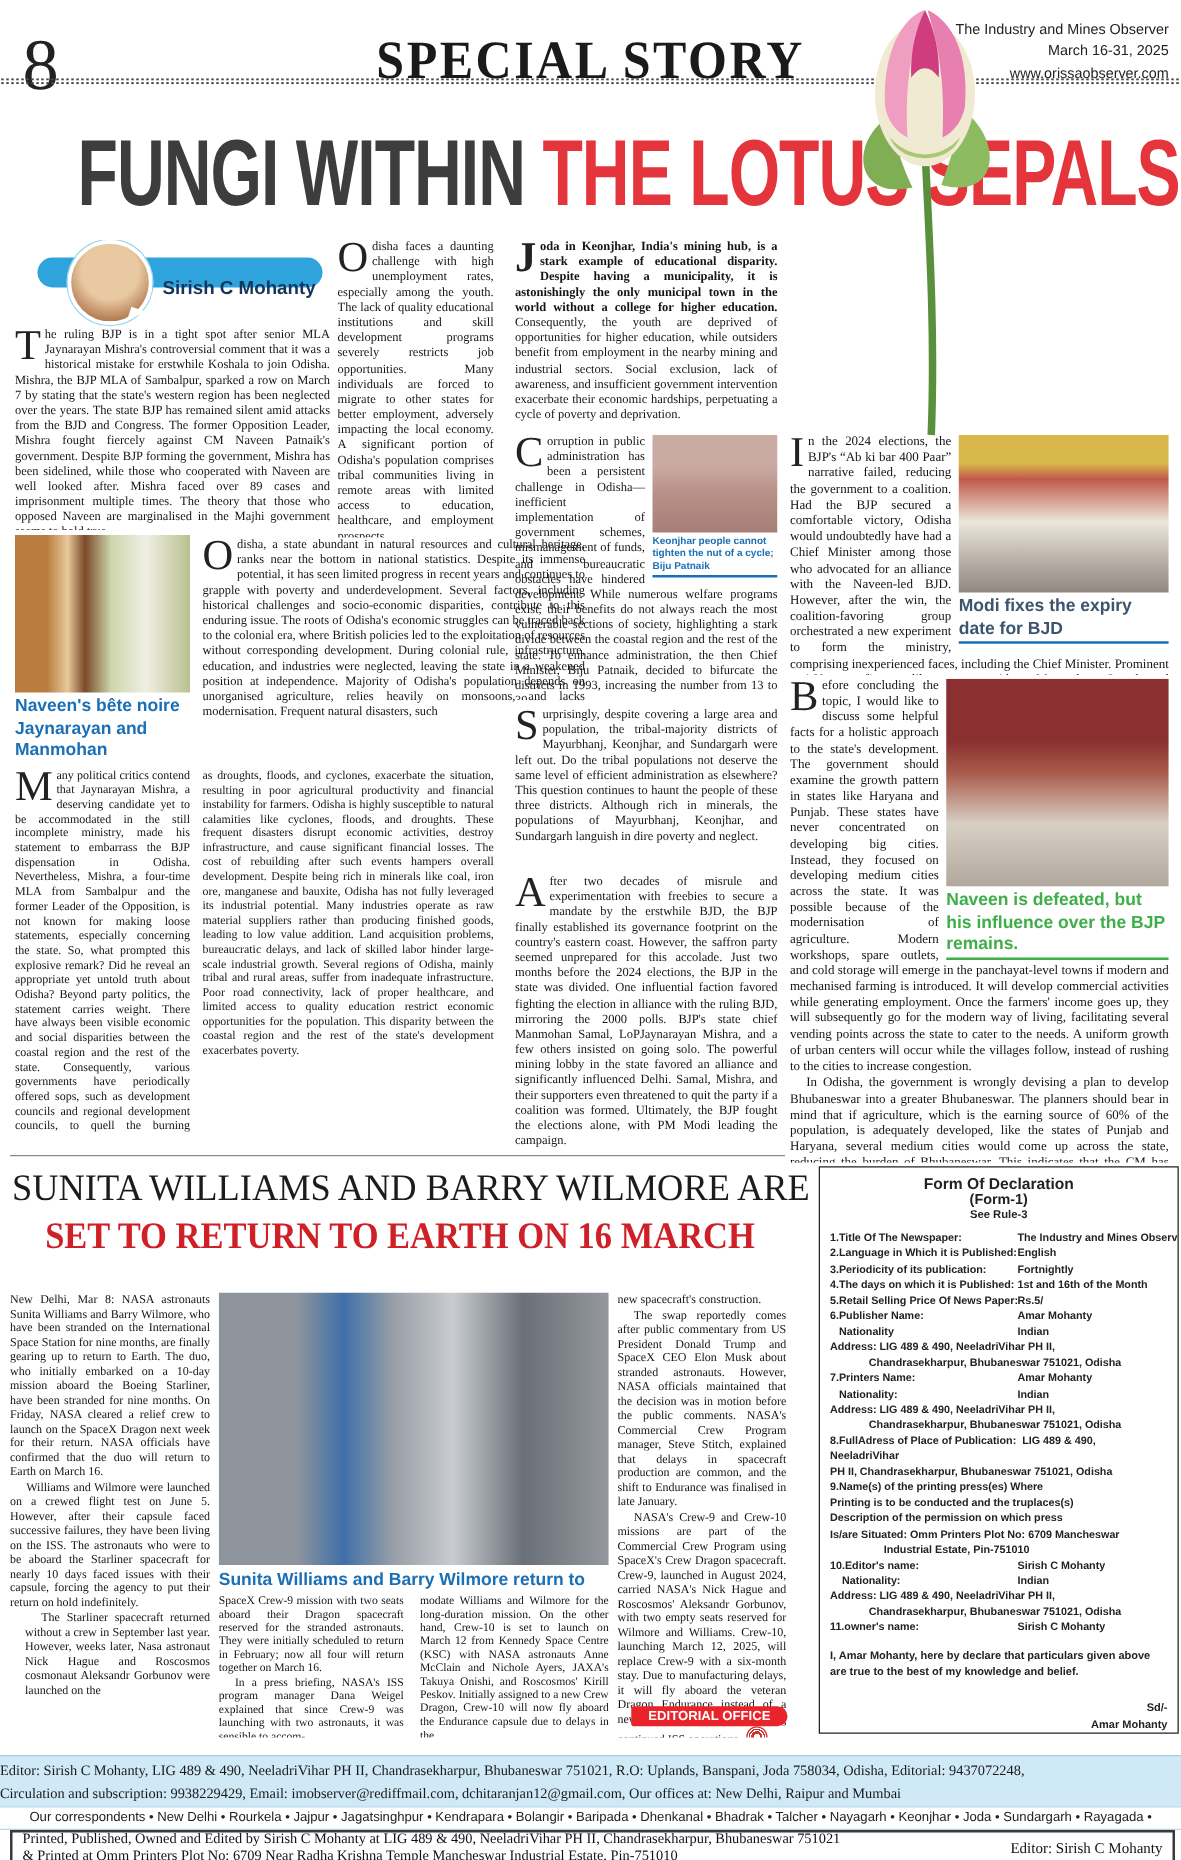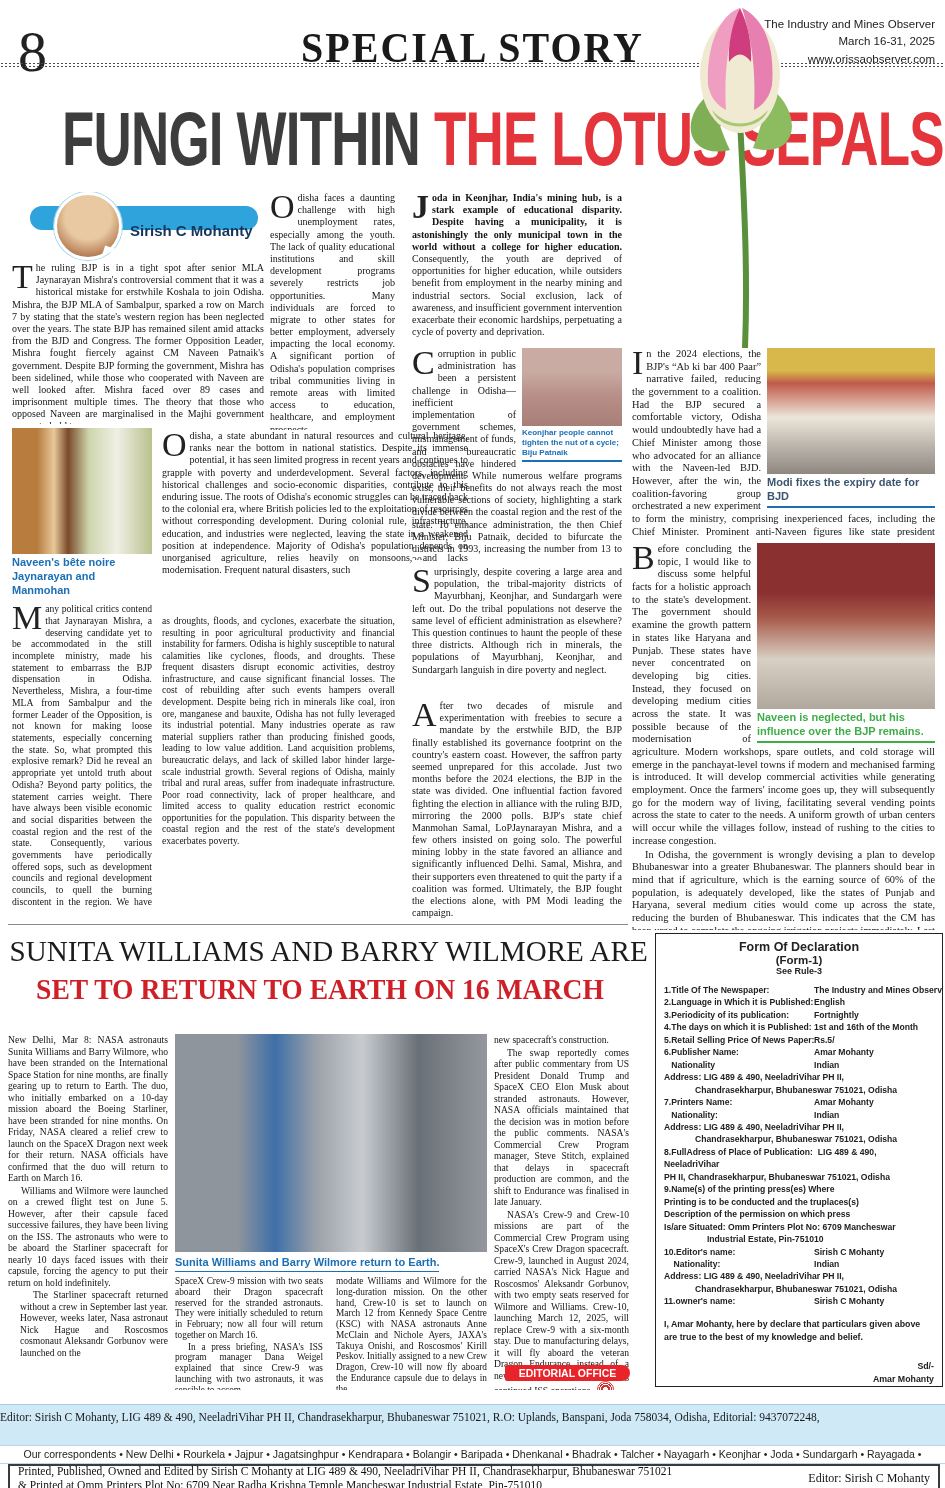--- a/index.html
+++ b/index.html
@@ -28,21 +28,21 @@
                font-weight:700;font-size:15px;color:#14365c;}
   
   .bp{font-family:"Liberation Serif",serif;font-size:10px;line-height:1.22;text-align:justify;color:#151515;}
   .ind{text-indent:13px;}
   .dc{float:left;font-family:"Liberation Serif",serif;font-size:34px;line-height:27px;padding:1px 3px 0 0;color:#222;}
   .boldlead{font-weight:700;}
   .blk{position:absolute;overflow:hidden;}
   
   .ph{width:100%;}
   .figR{float:right;margin:0 0 3px 6px;}
-  .cap{font-family:"Liberation Sans",sans-serif;font-weight:700;font-size:11px;line-height:1.25;margin-top:2px;}
+  .cap{font-family:"Liberation Sans",sans-serif;font-weight:700;font-size:14px;line-height:1.25;margin-top:2px;}
   .cap-blue{color:#1b6fb5;} .cap-red{color:#a5352a;} .cap-green{color:#3fae49;} .cap-slate{color:#3b556e;}
   .rule-blue{border-bottom:2px solid #1b6fb5;margin-top:2px;}
   .rule-red{border-bottom:2px solid #a5352a;margin-top:2px;}
   .rule-green{border-bottom:2px solid #3fae49;margin-top:2px;}
   .stamp{display:inline-block;width:15px;height:15px;border-radius:50%;vertical-align:-4px;margin-left:4px;
          background:radial-gradient(circle,#fff 0 2.5px,#cc3333 2.5px 4.5px,#fff 4.5px 5.5px,#cc3333 5.5px 6.5px,#fff 6.5px);
          border:1px solid #cc3333;}
   .hr1{border-top:1px solid #8a8a8a;}
   
   .sp-h1{width:640px;text-align:center;font-family:"Liberation Serif",serif;font-weight:400;font-size:30px;
@@ -181,21 +181,21 @@
       <div class="rule-blue"></div>
     </figure>
     <div class="bp" style="font-size:10.4px;">
       <span class="dc">I</span><span>n the 2024 elections, the BJP's “Ab ki bar 400 Paar” narrative failed, reducing the government to a coalition. Had the BJP secured a comfortable victory, Odisha would undoubtedly have had a Chief Minister among those who advocated for an alliance with the Naveen-led BJD. However, after the win, the coalition-favoring group orchestrated a new experiment to form the ministry, comprising inexperienced faces, including the Chief Minister. Prominent anti-Naveen figures like state president Manmohan Samal and Jaynarayan Mishra were relegated to the backbench.</span>
     </div>
   </div>
 
   <div class="blk" style="left:632px;top:543px;width:303px;height:387px;">
     <figure class="figR" style="width:178px;">
       <div class="ph photo-naveen"></div>
-      <figcaption class="cap cap-green">Naveen is neglected, but his influence over the BJP remains.</figcaption>
+      <figcaption class="cap cap-green">Naveen is defeated, but his influence over the BJP remains.</figcaption>
       <div class="rule-green"></div>
     </figure>
     <div class="bp" style="font-size:10.4px;">
       <span class="dc">B</span><span>efore concluding the topic, I would like to discuss some helpful facts for a holistic approach to the state's development. The government should examine the growth pattern in states like Haryana and Punjab. These states have never concentrated on developing big cities. Instead, they focused on developing medium cities across the state. It was possible because of the modernisation of agriculture. Modern workshops, spare outlets, and cold storage will emerge in the panchayat-level towns if modern and mechanised farming is introduced. It will develop commercial activities while generating employment. Once the farmers' income goes up, they will subsequently go for the modern way of living, facilitating several vending points across the state to cater to the needs. A uniform growth of urban centers will occur while the villages follow, instead of rushing to the cities to increase congestion.</span>
     </div>
     <div class="bp ind" style="font-size:10.4px;margin-top:1px;">
       <span>In Odisha, the government is wrongly devising a plan to develop Bhubaneswar into a greater Bhubaneswar. The planners should bear in mind that if agriculture, which is the earning source of 60% of the population, is adequately developed, like the states of Punjab and Haryana, several medium cities would come up across the state, reducing the burden of Bhubaneswar. This indicates that the CM has been urged to complete the ongoing irrigation projects immediately. Last but not least, a unified effort is mandatory for the party to achieve the objective of holistic development of the state.</span>
     </div>
   </div>
 
@@ -367,20 +367,21 @@
     <div class="f-sig">
       <div>Sd/-</div>
       <div>Amar Mohanty</div>
       <div>Signature of Publisher</div>
     </div>
   </div>
 
   <div class="abs ed-tab" style="left:505px;top:1365px;width:125px;height:16px;z-index:2;">EDITORIAL OFFICE</div>
   <div class="abs bluebar" style="left:0;top:1404px;width:945px;height:40px;padding-top:3px;">
     <div>Editor: Sirish C Mohanty, LIG 489 &amp; 490, NeeladriVihar PH II, Chandrasekharpur, Bhubaneswar 751021, R.O: Uplands, Banspani, Joda 758034, Odisha, Editorial: 9437072248,</div>
+    <div>Circulation and subscription: 9938229429, Email: imobserver@rediffmail.com, dchitaranjan12@gmail.com, Our offices at: New Delhi, Raipur and Mumbai</div>
   </div>
   <div class="abs corr" style="left:0;top:1445px;width:945px;height:17px;">Our correspondents • New Delhi • Rourkela • Jajpur • Jagatsinghpur • Kendrapara • Bolangir • Baripada • Dhenkanal • Bhadrak • Talcher • Nayagarh • Keonjhar • Joda • Sundargarh • Rayagada • Nabarangapur • Jeypore • Phulbani • Nuapara</div>
   <div class="abs printbox" style="left:8px;top:1464px;width:912px;height:20px;">
     <div class="left">
       <div>Printed, Published, Owned and Edited by  Sirish C Mohanty at LIG 489 &amp; 490, NeeladriVihar PH II, Chandrasekharpur, Bhubaneswar 751021</div>
       <div>&amp; Printed at Omm Printers Plot No: 6709 Near Radha Krishna Temple Mancheswar Industrial Estate, Pin-751010</div>
     </div>
     <div class="right">Editor: Sirish C Mohanty</div>
   </div>
 

